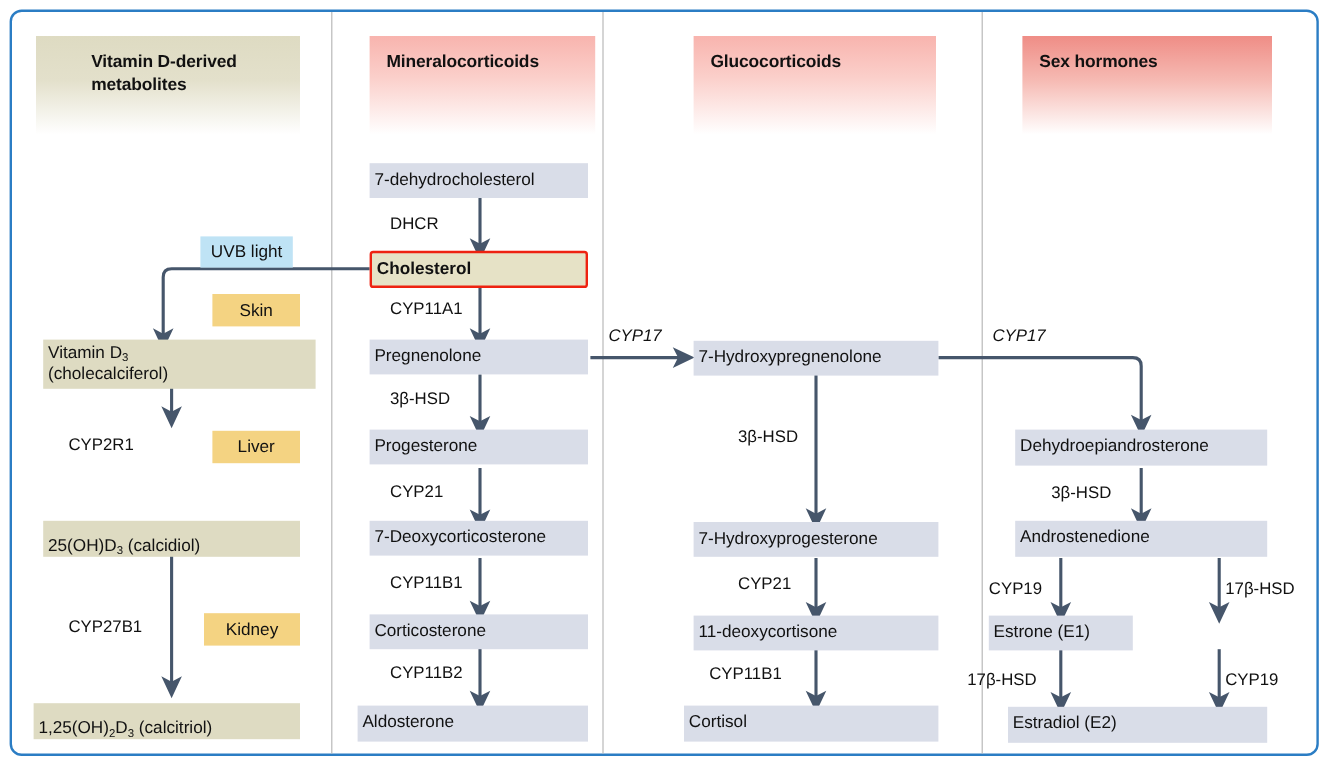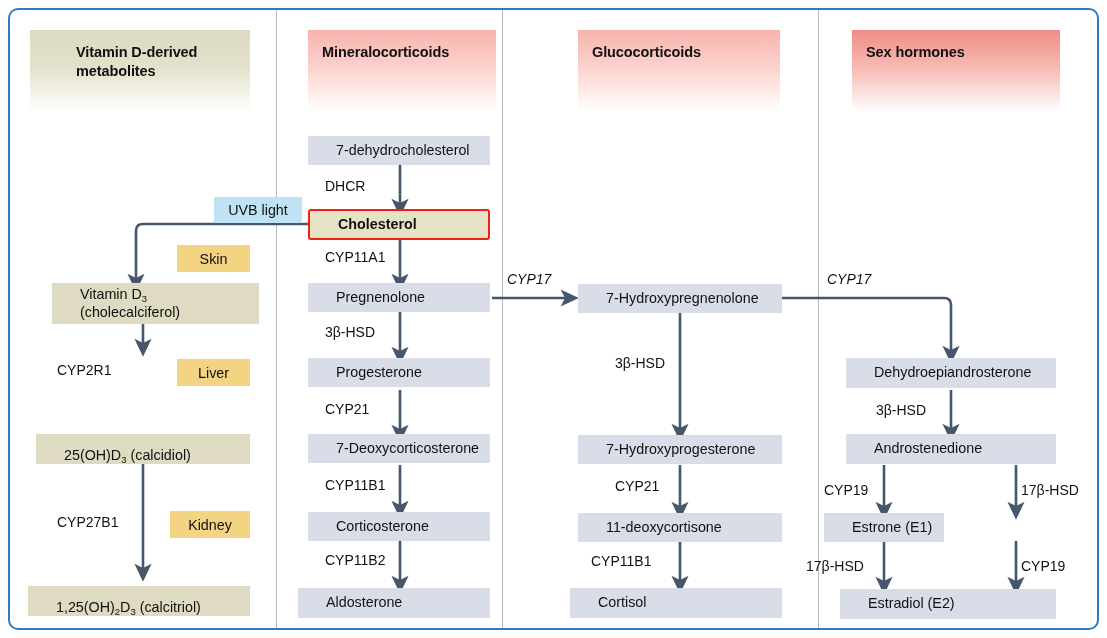--- a/index.html
+++ b/index.html
@@ -52,21 +52,21 @@
   .hdr-red2 {
     background: linear-gradient(to bottom, #ef8d86 0%, #f6bab3 45%, #ffffff 100%);
   }
   
   .node {
     position: absolute;
     display: flex;
     align-items: center;
     font-size: 14.3px;
     color: #111111;
-    padding-left: 28px;
+    padding-left: 4px;
     line-height: 1.22;
     white-space: nowrap;
   }
   .node.blue  { background: #d9dde8; }
   .node.khaki { background: #dedbc2; align-items: flex-end; }
   .node.hl {
     background: #e6e2c6;
     border: 2.2px solid #ee2211;
     border-radius: 3px;
     font-weight: bold;
@@ -158,29 +158,29 @@
       <path d="M951,390 L951,433"></path>
 
       <path d="M884,465 L884,511"></path>
       <path d="M1016,465 L1016,511"></path>
 
       <path d="M884,541 L884,586"></path>
       <path d="M1016,541 L1016,586"></path>
     </g>
   </svg>
 
-  <div class="tag cyan" style="left:167px; top:197px; width:88px; height:26px;margin-left:47px;">
+  <div class="tag cyan" style="left:167px; top:197px; width:77px; height:26px;">
     <span>UVB light</span>
   </div>
 
   <div class="tag yellow" style="left:177px; top:245px; width:73px; height:27px;">
     <span>Skin</span>
   </div>
 
-  <div class="node khaki two-line" style="left:52px; top:283px; width:207px; height:41px;">
+  <div class="node khaki two-line" style="left:36px; top:283px; width:227px; height:41px;">
     <div>
       <span>Vitamin D</span><sub>3</sub><br>
       <span>(cholecalciferol)</span>
     </div>
   </div>
 
   <div class="enz" style="left:57px; top:362px;">CYP2R1</div>
 
   <div class="tag yellow" style="left:177px; top:359px; width:73px; height:27px;">
     <span>Liver</span>

